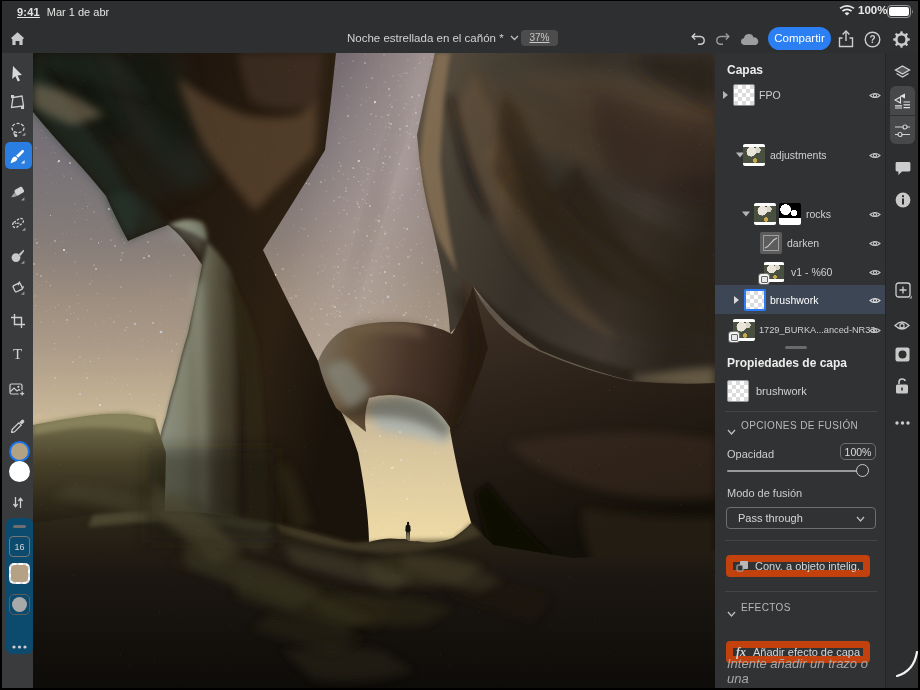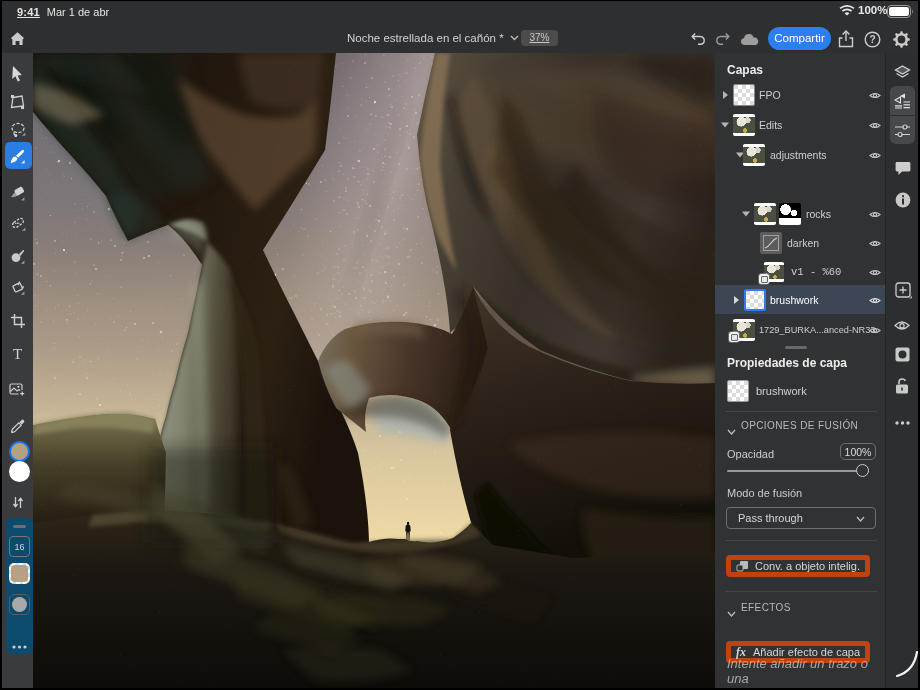--- a/index.html
+++ b/index.html
@@ -38,21 +38,21 @@
 .eye { position:absolute; right:4px; top:50%; transform:translateY(-50%); }
 .tri-r { width:0; height:0; border-top:4px solid transparent; border-bottom:4px solid transparent; border-left:5px solid #b5b5b5; position:absolute; top:50%; transform:translateY(-50%); }
 .tri-d { width:0; height:0; border-left:4px solid transparent; border-right:4px solid transparent; border-top:5px solid #b5b5b5; position:absolute; top:50%; transform:translateY(-50%); }
 .thumb { position:absolute; top:50%; transform:translateY(-50%); width:22px; height:22px; border-radius:2px; overflow:hidden; }
 .checker { background:
   conic-gradient(#fff 0 25%, #dcdcdc 0 50%, #fff 0 75%, #dcdcdc 0) 0 0/8px 8px;
   background-color:#fff; }
 #sel-row { background:#3c4654; }
 
 
-.btn { position:absolute; left:11px; width:144px; height:22px; border:5px solid #c2410c; border-radius:4px;
+.btn { position:absolute; left:11px; width:144px; height:22px; border:7px solid #c2410c; border-radius:4px;
   color:#d6d6d6; font-size:11px; display:flex; align-items:center; justify-content:center; }
 
 .photothumb { background-image:
   linear-gradient(#fff 0 3px, rgba(0,0,0,0) 3px 19px, #fff 19px),
   radial-gradient(circle at 38% 35%, #e9e5da 0 24%, rgba(0,0,0,0) 25%),
   radial-gradient(circle at 66% 28%, #d9d5c8 0 14%, rgba(0,0,0,0) 15%),
   radial-gradient(circle at 55% 75%, #caa84e 0 10%, rgba(0,0,0,0) 11%);
   background-color:#49503f; }
 .maskthumb { background-image:
   radial-gradient(circle at 32% 32%, #fff 0 26%, rgba(0,0,0,0) 27%),
@@ -1814,29 +1814,20 @@
 
     <div class="lrow" style="top:27.5px;">
         <div class="tri-r" style="left:8px;"></div>
         <div class="thumb checker" style="left:18px; border:1px solid #888;"></div>
         <div class="nm" style="left:44px;">FPO</div>
         <span class="eye"><svg width="12" height="9" viewBox="0 0 12 9">
             <path d="M1,4.5 Q6,0.4 11,4.5 Q6,8.6 1,4.5 Z" fill="none" stroke="#c6c6c6" stroke-width="1.05"></path>
             <circle cx="6" cy="4.5" r="1.55" fill="none" stroke="#c6c6c6" stroke-width="1.05"></circle>
           </svg></span>
       </div>
-    <div class="lrow" style="top:57.5px;">
-        <div class="tri-d" style="left:6px;"></div>
-        <div class="thumb photothumb" style="left:18px;"></div>
-        <div class="nm" style="left:44px;">Edits</div>
-        <span class="eye"><svg width="12" height="9" viewBox="0 0 12 9">
-            <path d="M1,4.5 Q6,0.4 11,4.5 Q6,8.6 1,4.5 Z" fill="none" stroke="#c6c6c6" stroke-width="1.05"></path>
-            <circle cx="6" cy="4.5" r="1.55" fill="none" stroke="#c6c6c6" stroke-width="1.05"></circle>
-          </svg></span>
-      </div>
     <div class="lrow" style="top:87px;">
         <div class="tri-d" style="left:21px;"></div>
         <div class="thumb photothumb" style="left:28px;"></div>
         <div class="nm" style="left:55px;">adjustments</div>
         <span class="eye"><svg width="12" height="9" viewBox="0 0 12 9">
             <path d="M1,4.5 Q6,0.4 11,4.5 Q6,8.6 1,4.5 Z" fill="none" stroke="#c6c6c6" stroke-width="1.05"></path>
             <circle cx="6" cy="4.5" r="1.55" fill="none" stroke="#c6c6c6" stroke-width="1.05"></circle>
           </svg></span>
       </div>
     <div class="lrow" style="top:146px;">
@@ -1856,21 +1847,21 @@
           </svg></div>
         <div class="nm" style="left:72px;">darken</div>
         <span class="eye"><svg width="12" height="9" viewBox="0 0 12 9">
             <path d="M1,4.5 Q6,0.4 11,4.5 Q6,8.6 1,4.5 Z" fill="none" stroke="#c6c6c6" stroke-width="1.05"></path>
             <circle cx="6" cy="4.5" r="1.55" fill="none" stroke="#c6c6c6" stroke-width="1.05"></circle>
           </svg></span>
       </div>
     <div class="lrow" style="top:204px;">
         <div class="thumb photothumb" style="left:48px; transform:translateY(-50%) scale(.92);"></div>
         <div class="sobadge" style="left:44px;"></div>
-        <div class="nm" style="left:76px;font-family:Liberation Mono, monospace;">v1 - %60</div>
+        <div class="nm" style="left:76px;">v1 - %60</div>
         <span class="eye"><svg width="12" height="9" viewBox="0 0 12 9">
             <path d="M1,4.5 Q6,0.4 11,4.5 Q6,8.6 1,4.5 Z" fill="none" stroke="#c6c6c6" stroke-width="1.05"></path>
             <circle cx="6" cy="4.5" r="1.55" fill="none" stroke="#c6c6c6" stroke-width="1.05"></circle>
           </svg></span>
       </div>
     <div class="lrow" id="sel-row" style="top:232px; height:29px;">
         <div class="tri-r" style="left:19px; border-left-color:#d8d8d8;"></div>
         <div class="thumb checker" style="left:29px; border:2px solid #2e7bf6;"></div>
         <div class="nm" style="left:55px; color:#fff;">brushwork</div>
         <span class="eye"><svg width="12" height="9" viewBox="0 0 12 9">

